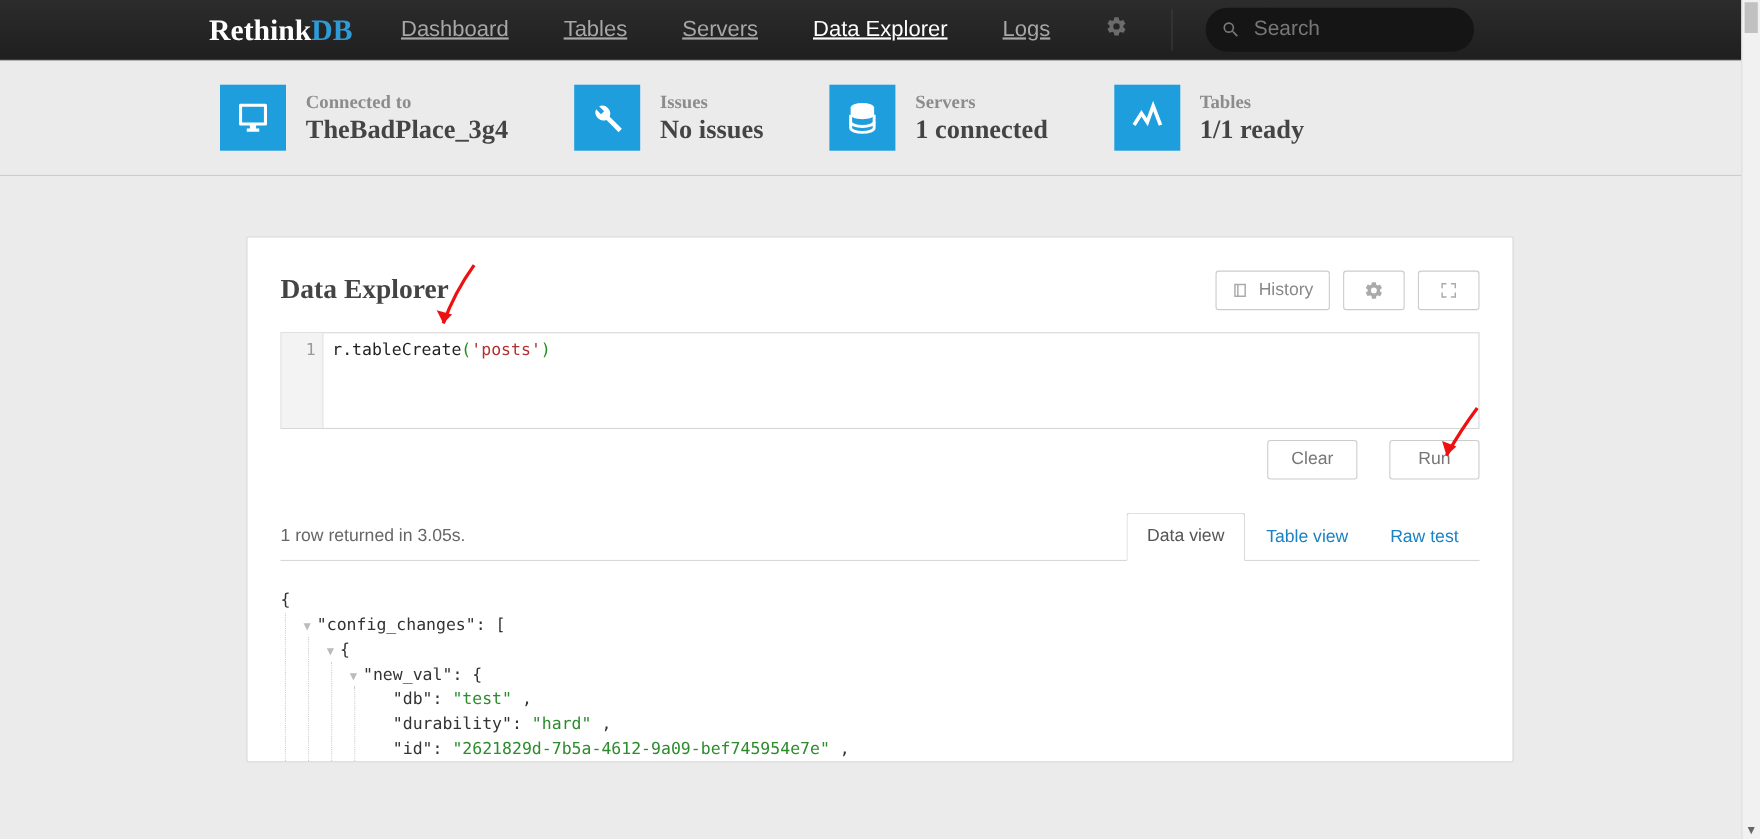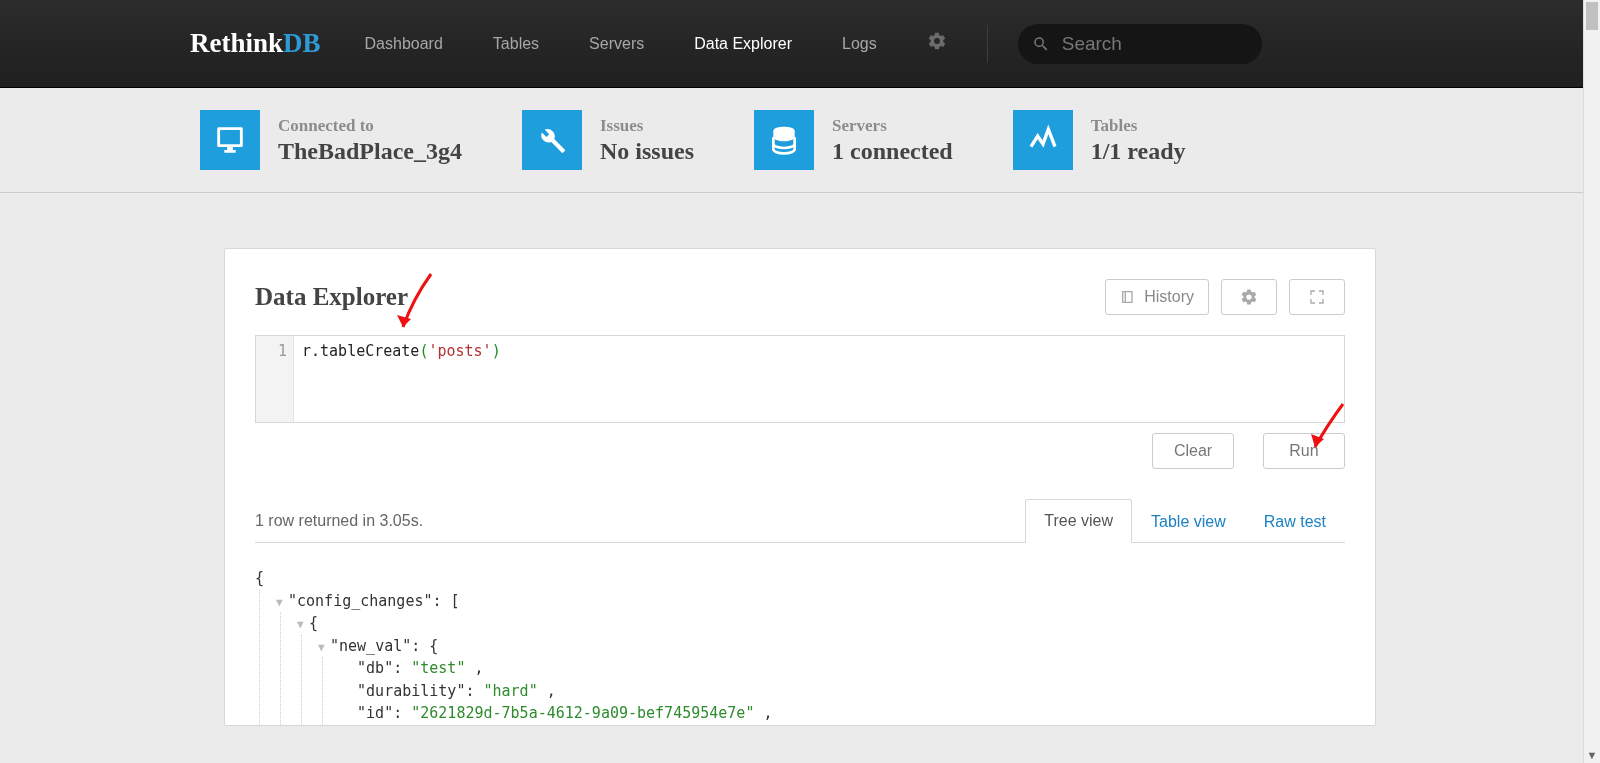--- a/index.html
+++ b/index.html
@@ -33,34 +33,35 @@
     position: absolute;
     bottom: 2px; right: 0; left: 0;
     text-align: center;
     color: #666;
     font-size: 11px;
   }
 
   
   .topnav {
     background: linear-gradient(#2c2c2c, #1f1f1f);
-    height: 88px;
+    height: 55px;
     display: flex;
     align-items: center;
     padding-left: 190px;
     color: #aaa;
     border-bottom: 1px solid #000;
   }
   .logo { color: #fff; font-weight: 700; font-size: 27px; margin-right: 44px; white-space: nowrap; font-family: Georgia, "Times New Roman", serif;}
   .logo .db { color: #2e9bd6; }
   .nav-item {
     color: #a7a7a7;
-    font-size: 16px;
+    font-size: 20px;
     margin-right: 50px;
     cursor: pointer;
+    text-decoration: underline;
   }
   .nav-item.active { color: #fff; }
   .nav-gear { color: #6b6b6b; margin-right: 40px; font-size: 20px;}
   .nav-divider { width:1px; height: 38px; background: #3d3d3d; margin-right: 30px;}
   .search-box {
     background: #151515;
     border-radius: 20px;
     height: 40px;
     width: 244px;
     display: flex;
@@ -330,21 +331,21 @@
   </div>
 
   <div class="actions">
     <button>Clear</button>
     <button>Run</button>
   </div>
 
   <div class="resultrow">
     <div class="result-status">1 row returned in 3.05s.</div>
     <div class="tabs">
-      <div class="tab active">Tree view</div>
+      <div class="tab active">Data view</div>
       <div class="tab">Table view</div>
       <div class="tab">Raw test</div>
     </div>
   </div>
 
   <div class="tree">
     <div class="row">{</div>
     <div class="il">
       <div class="row"><span class="caret">▼</span><span class="k">"config_changes"</span><span>: [</span></div>
       <div class="il">

